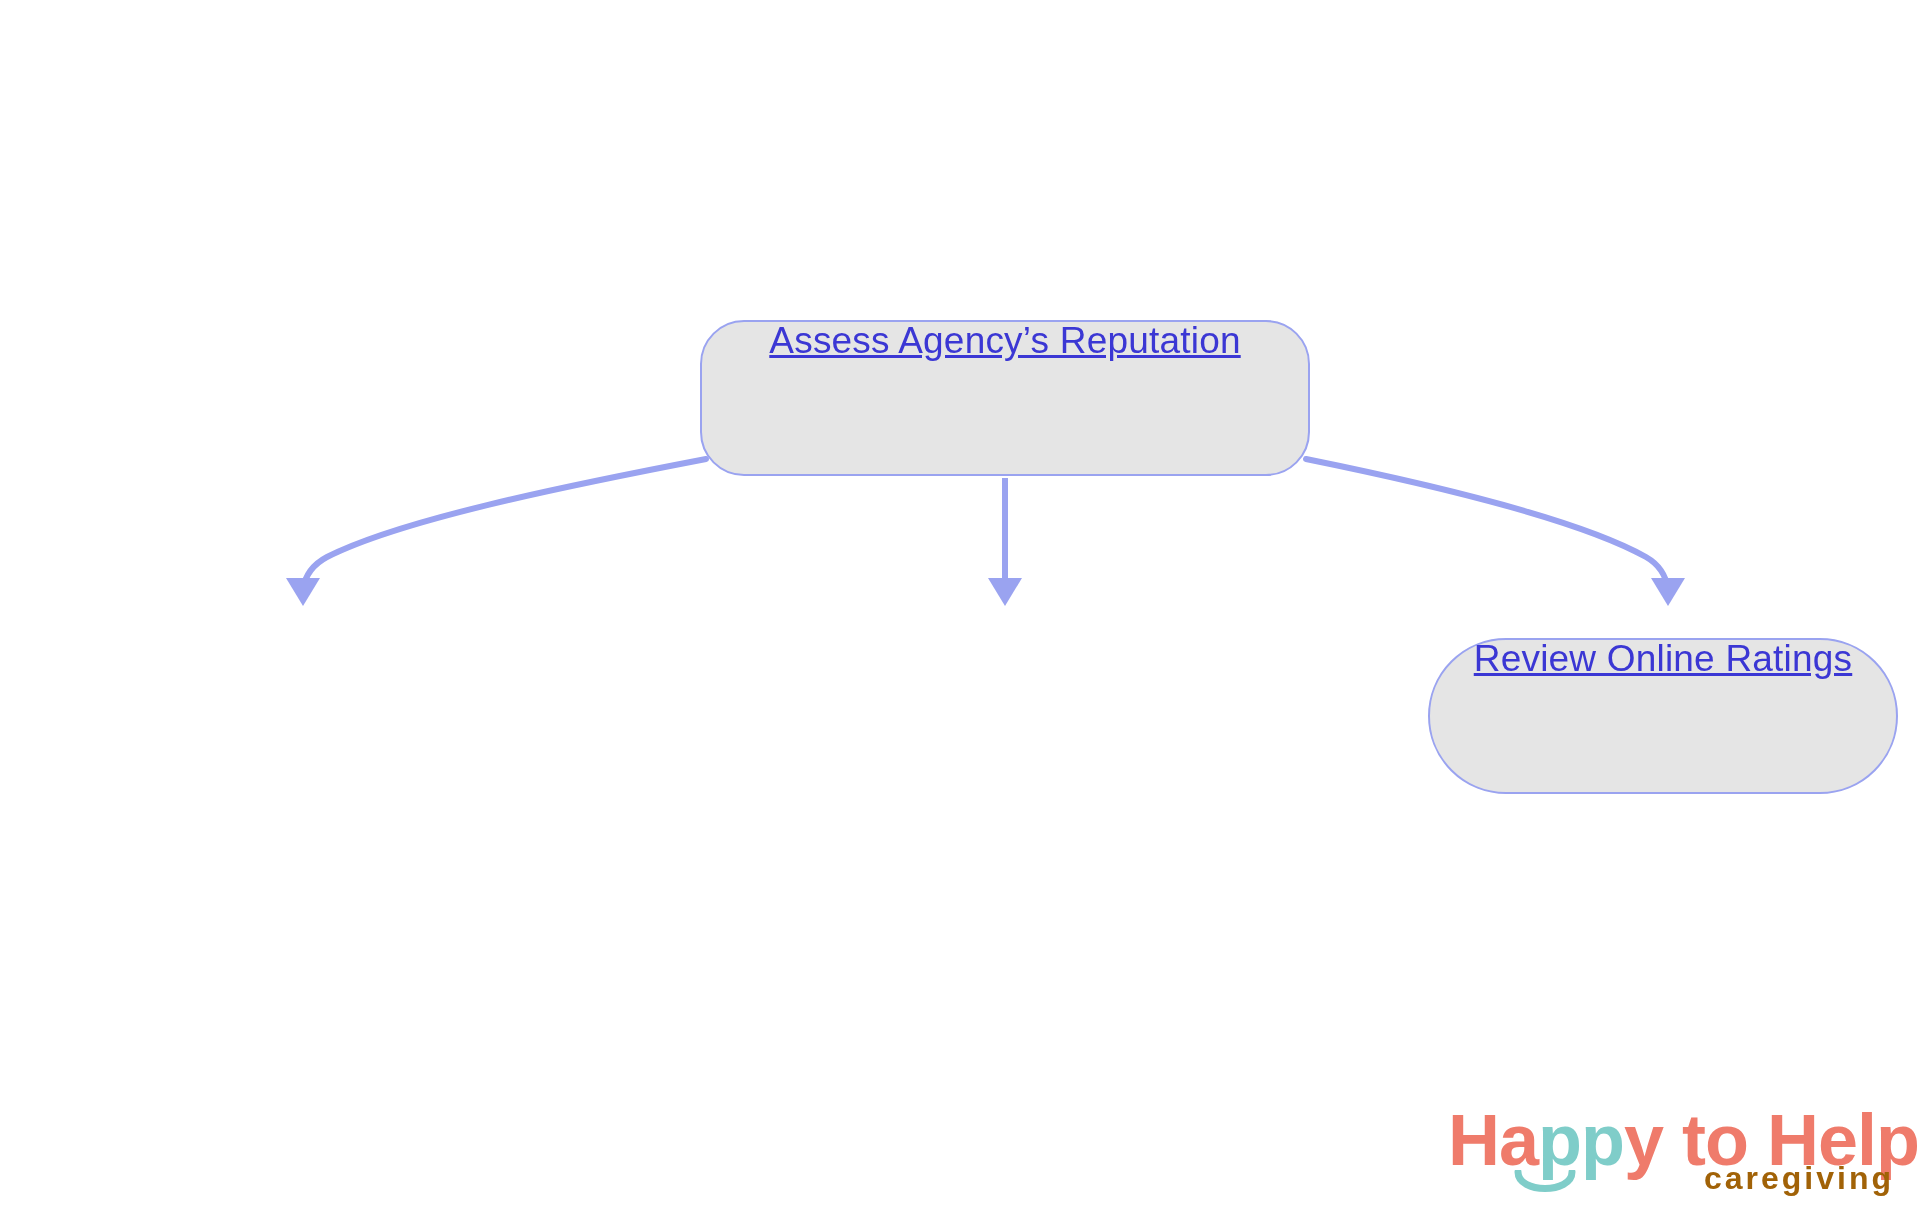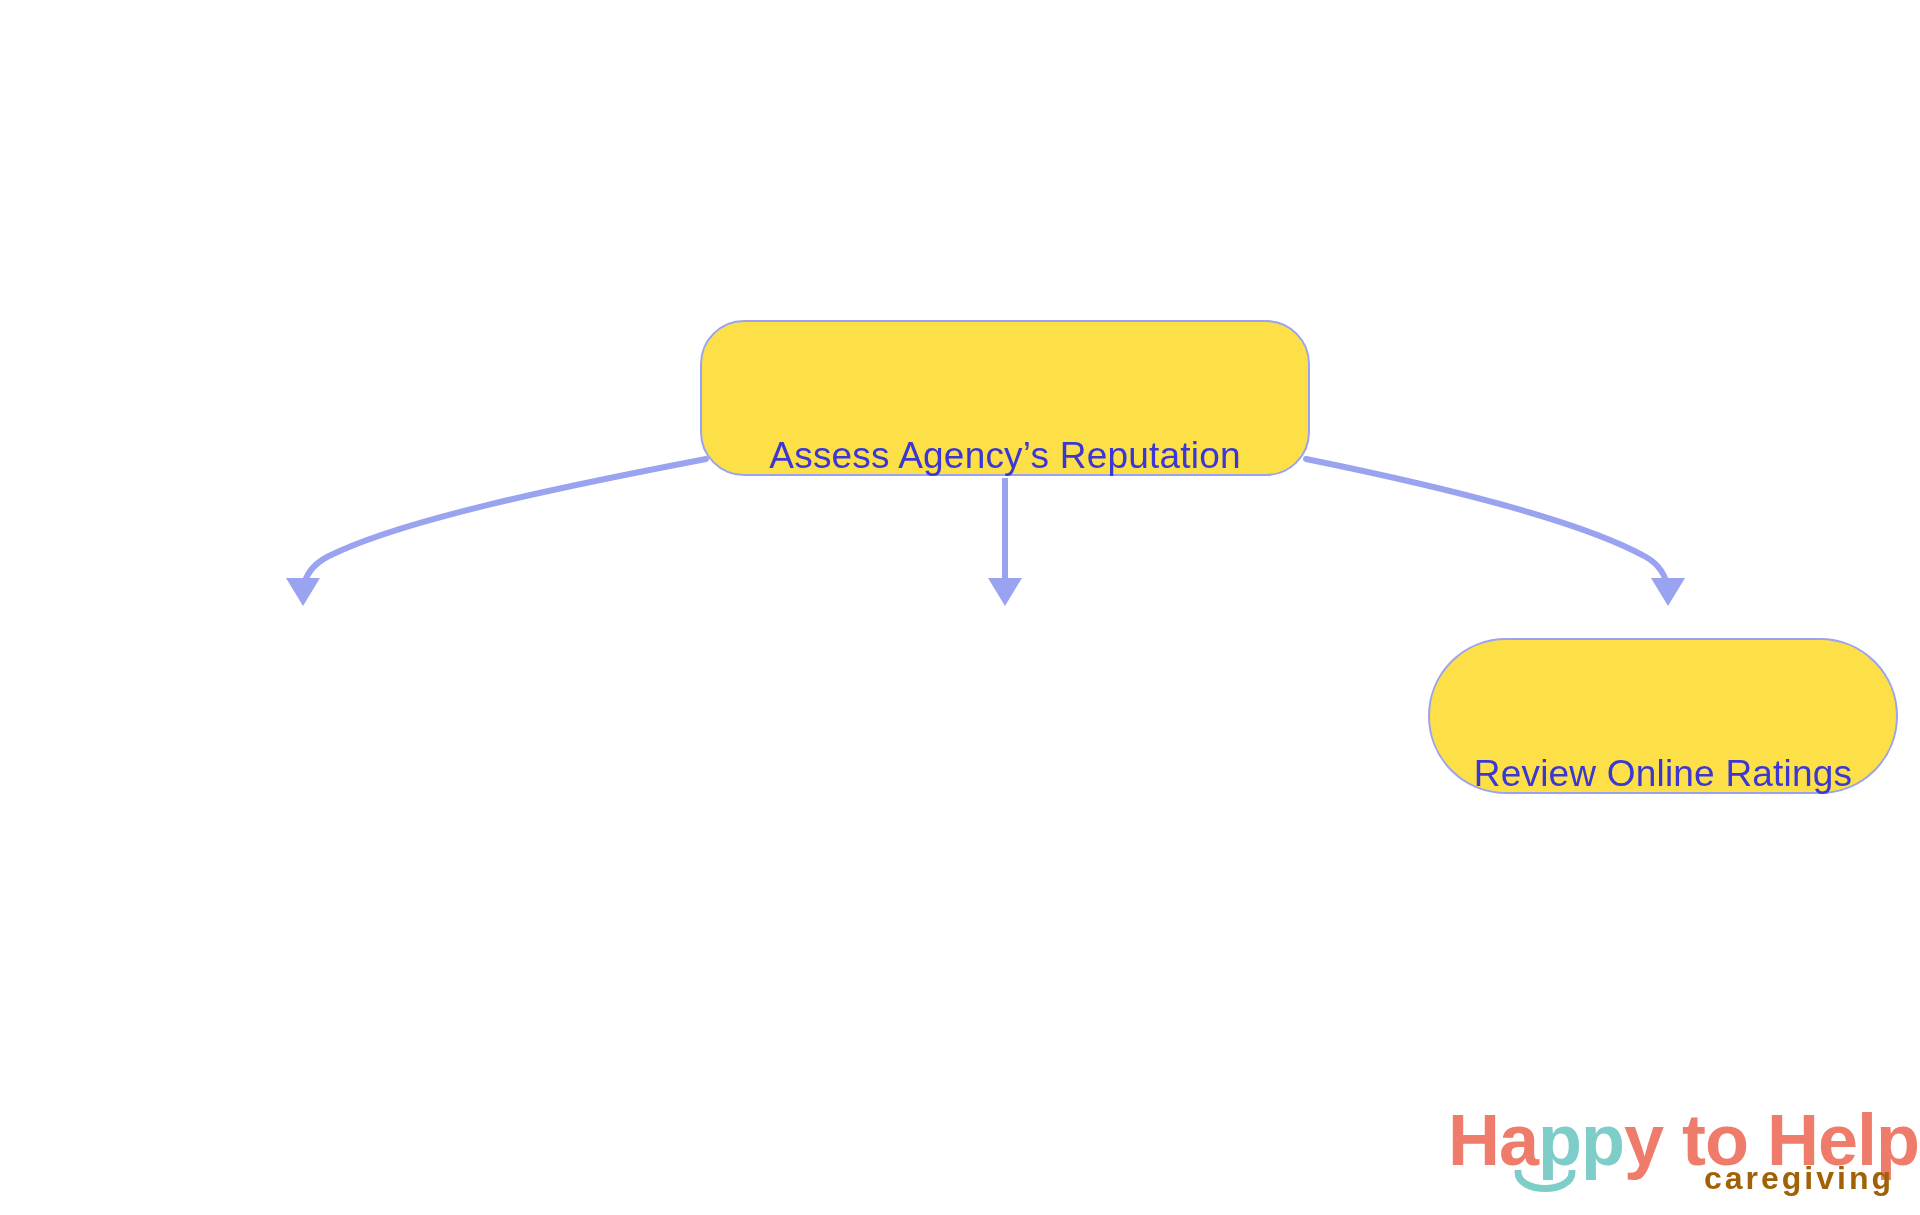--- a/index.html
+++ b/index.html
@@ -29,31 +29,32 @@
     width: 1920px;
     height: 1215px;
     pointer-events: none;
   }
 
   
   .node {
     position: absolute;
     box-sizing: border-box;
     display: flex;
-    align-items: flex-end;
+    align-items: flex-start;
     justify-content: center;
-    background: #fde047;
+    background: #e5e5e5;
     border: 2px solid #9aa3f0;
     border-radius: 78px;
     color: #3b37d4;
     font-family: "Liberation Sans", sans-serif;
     font-weight: 400;
     letter-spacing: 0.2px;
     white-space: nowrap;
     user-select: none;
+    text-decoration: underline;
   }
   .node-label {
     display: block;
     line-height: 1;
   }
 
   #node-root {
     left: 700px;
     top: 320px;
     width: 610px;

